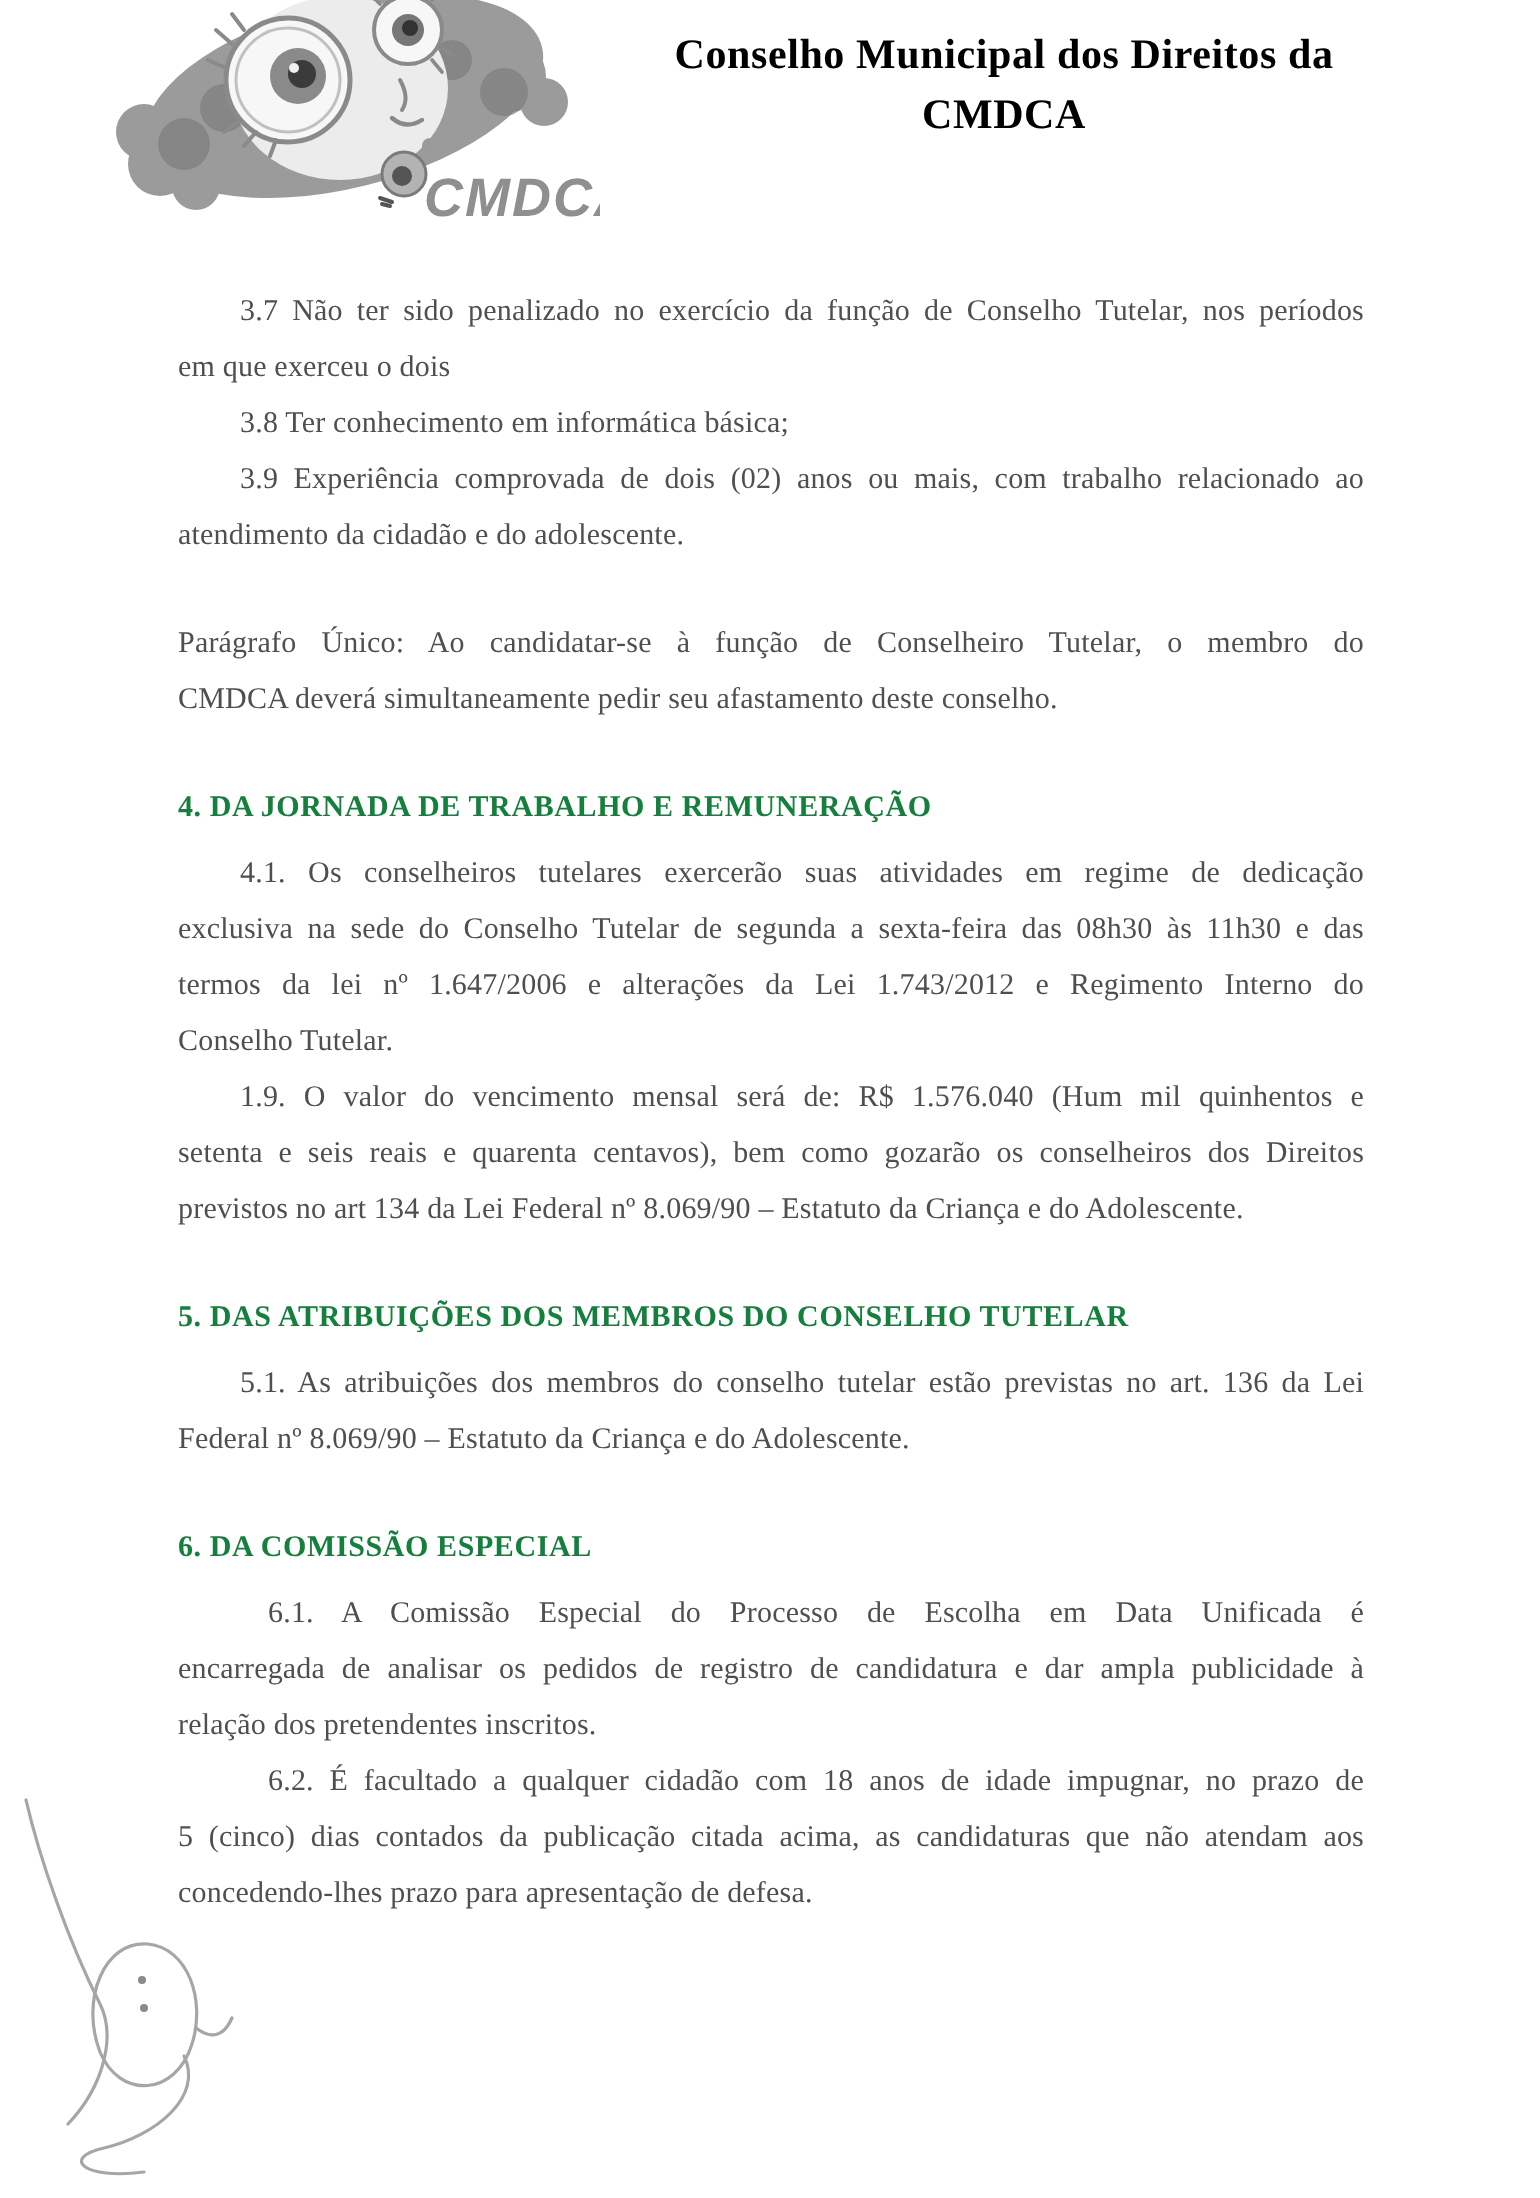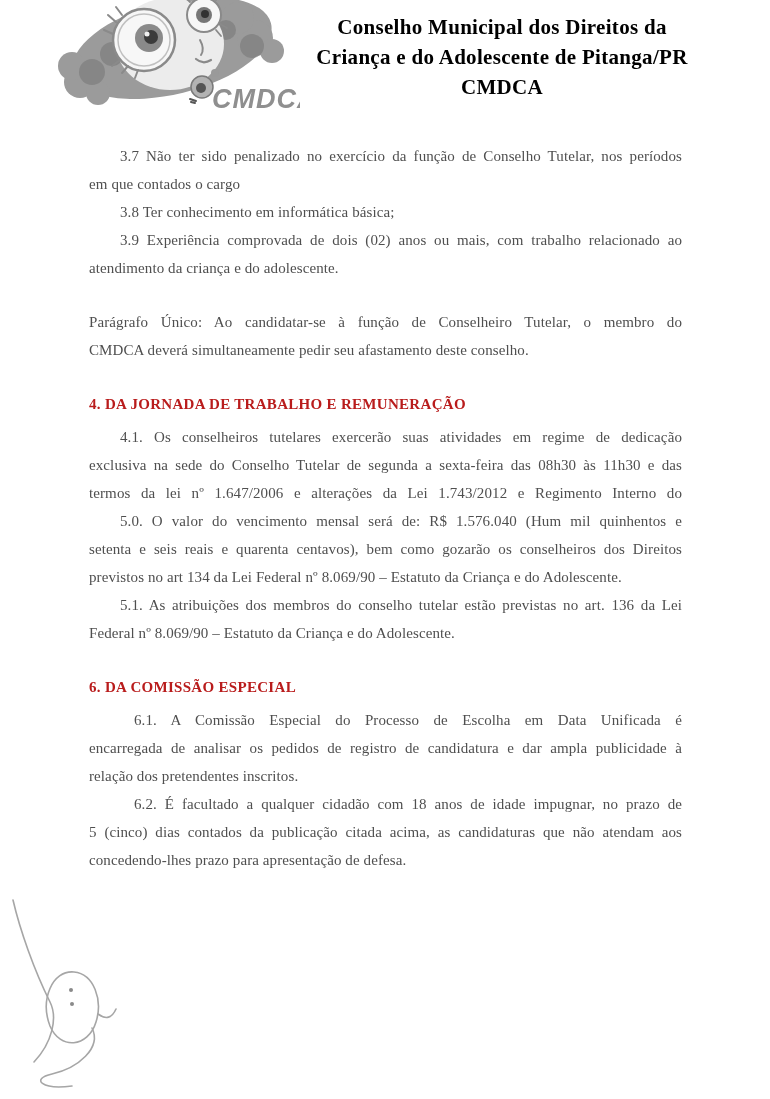--- a/index.html
+++ b/index.html
@@ -42,21 +42,21 @@
     width: 593px;
     color: #4f4f4f;
     font-size: 15px;
     letter-spacing: 0.1px;
   }
   .blk { margin: 0; }
   .blk.gap { margin-top: 26px; font-family: Liberation Serif, serif; }
   .blk.heading { margin-bottom: 5px; }
   .blk.heading .line {
     font-weight: bold;
-    color: #b91c1c;
+    color: #15803d;
     letter-spacing: 0.3px;
   }
   .line { line-height: 28px; }
   .line.just { text-align: justify; text-align-last: justify; }
   .line.ind1 { padding-left: 31px; }
   .line.ind2 { padding-left: 45px; }
 
   
   .scribble {
     position: absolute;
@@ -129,52 +129,55 @@
       <circle cx="151" cy="92" r="5" fill="#555555"></circle>
 
       <path d="M 140 103 l 6 2 M 141 106 l 4 1" stroke="#555555" stroke-width="2" stroke-linecap="round"></path>
 
       <text x="162" y="112" font-family="Liberation Sans" ,="" sans-serif="" font-weight="bold" font-style="italic" font-size="27" fill="#8f8f8f" letter-spacing="1">CMDCA</text>
     </svg>
   </div>
 
   <div class="org-title">
     <div>Conselho Municipal dos Direitos da</div>
-    <div>Criança e do Adolescente de Pitanga/PR</div>
     <div>CMDCA</div>
   </div>
 
   <div class="doc-body" id="doc-body">
       <div class="blk para">
         <div class="line ind1 just">3.7 Não ter sido penalizado no exercício da função de Conselho Tutelar, nos períodos</div>
-        <div class="line">em que contados o cargo</div>
+        <div class="line">em que exerceu o dois</div>
       </div>
       <div class="blk para">
         <div class="line ind1">3.8 Ter conhecimento em informática básica;</div>
       </div>
       <div class="blk para">
         <div class="line ind1 just">3.9 Experiência comprovada de dois (02) anos ou mais, com trabalho relacionado ao</div>
-        <div class="line">atendimento da criança e do adolescente.</div>
+        <div class="line">atendimento da cidadão e do adolescente.</div>
       </div>
       <div class="blk para gap">
         <div class="line just">Parágrafo Único: Ao candidatar-se à função de Conselheiro Tutelar, o membro do</div>
         <div class="line">CMDCA deverá simultaneamente pedir seu afastamento deste conselho.</div>
       </div>
       <div class="blk heading gap">
         <div class="line">4. DA JORNADA DE TRABALHO E REMUNERAÇÃO</div>
       </div>
       <div class="blk para">
         <div class="line ind1 just">4.1. Os conselheiros tutelares exercerão suas atividades em regime de dedicação</div>
         <div class="line just">exclusiva na sede do Conselho Tutelar de segunda a sexta-feira das 08h30 às 11h30 e das</div>
         <div class="line just">termos da lei nº 1.647/2006 e alterações da Lei 1.743/2012 e Regimento Interno do</div>
-      </div>
-      <div class="blk para">
-        <div class="line ind1 just">5.0. O valor do vencimento mensal será de: R$ 1.576.040 (Hum mil quinhentos e</div>
+        <div class="line">Conselho Tutelar.</div>
+      </div>
+      <div class="blk para">
+        <div class="line ind1 just">1.9. O valor do vencimento mensal será de: R$ 1.576.040 (Hum mil quinhentos e</div>
         <div class="line just">setenta e seis reais e quarenta centavos), bem como gozarão os conselheiros dos Direitos</div>
         <div class="line">previstos no art 134 da Lei Federal nº 8.069/90 – Estatuto da Criança e do Adolescente.</div>
+      </div>
+      <div class="blk heading gap">
+        <div class="line">5. DAS ATRIBUIÇÕES DOS MEMBROS DO CONSELHO TUTELAR</div>
       </div>
       <div class="blk para">
         <div class="line ind1 just">5.1. As atribuições dos membros do conselho tutelar estão previstas no art. 136 da Lei</div>
         <div class="line">Federal nº 8.069/90 – Estatuto da Criança e do Adolescente.</div>
       </div>
       <div class="blk heading gap">
         <div class="line">6. DA COMISSÃO ESPECIAL</div>
       </div>
       <div class="blk para">
         <div class="line ind2 just">6.1. A Comissão Especial do Processo de Escolha em Data Unificada é</div>

